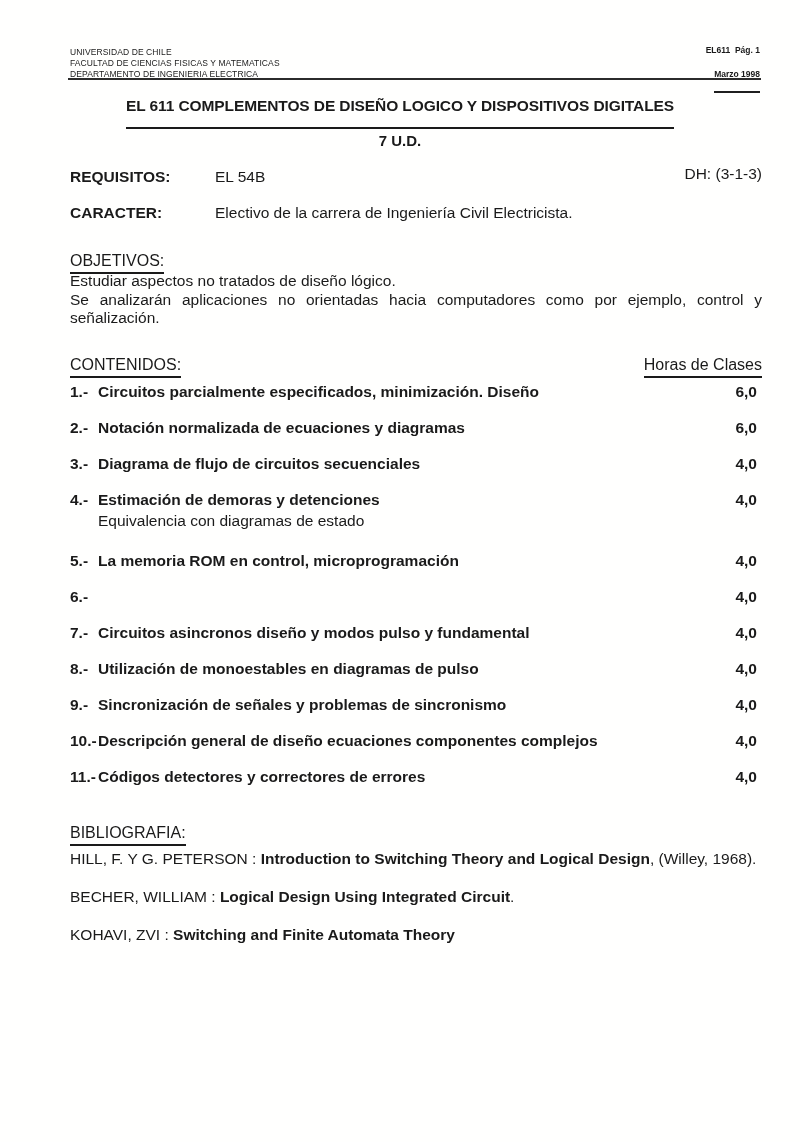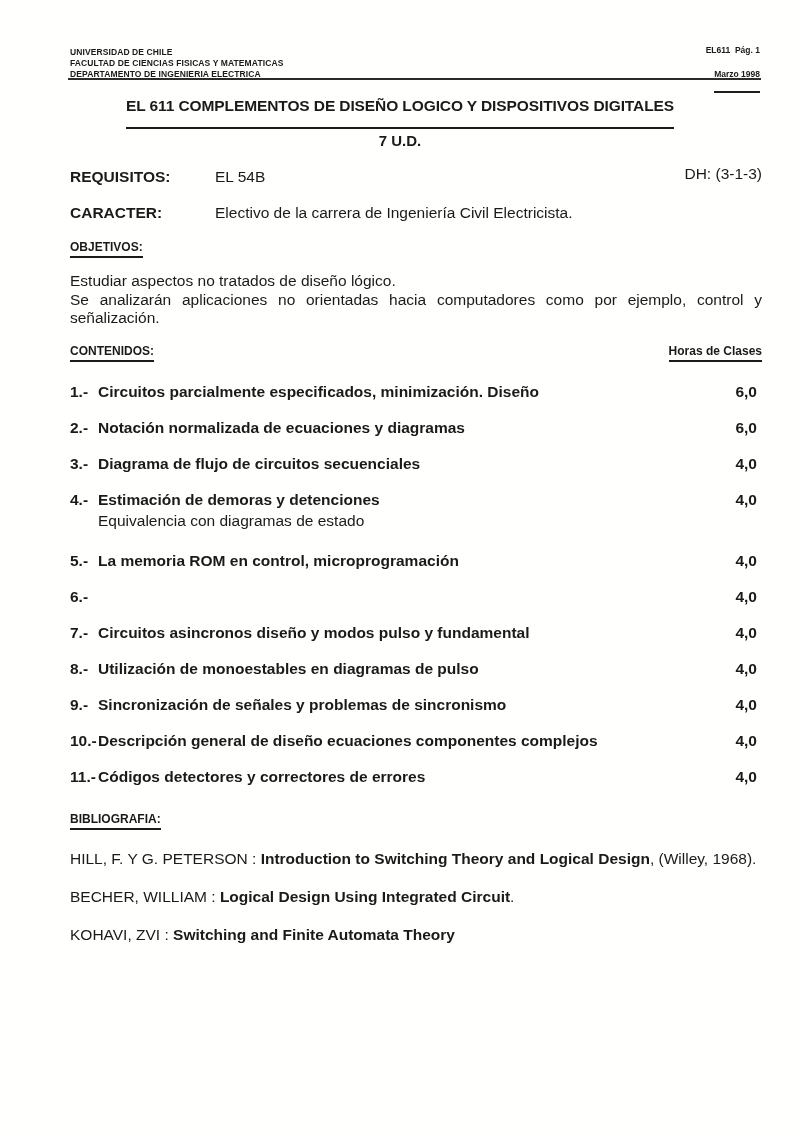--- a/index.html
+++ b/index.html
@@ -10,21 +10,21 @@
     background: #fffffe;
     font-family: "Liberation Sans", "DejaVu Sans", sans-serif;
     color: #1a1a1a;
     overflow: hidden;
   }
   .pre { white-space: pre-wrap; }
 
   
   .letterhead {
     position: absolute; top: 47px; left: 70px;
-    font-size: 8.5px; font-weight: bold; line-height: 11px; letter-spacing: 0.1px;
+    font-size: 8.5px; font-weight: normal; line-height: 11px; letter-spacing: 0.1px;
   }
   .header-right {
     position: absolute; top: 45px; right: 40px;
     font-size: 8.5px; font-weight: bold; text-align: right; line-height: 11px;
   }
   .header-right .date-line {
     display: inline-block; margin-top: 13px;
     border-bottom: 2px solid #1f1f1f; padding-bottom: 11px;
   }
   .header-rule {
@@ -44,21 +44,21 @@
   
   .info-row { position: absolute; left: 70px; right: 38px; font-size: 15.5px; height: 20px; }
   .row-requisitos { top: 168px; }
   .row-caracter { top: 204px; }
   .info-label { font-weight: bold; text-align: right; }
   .info-value { position: absolute; left: 145px; top: 0; }
   .dh-value { position: absolute; right: 0; top: -3px; }
 
   
   .section-heading {
-    font-size: 12px; font-weight: bold;
+    font-size: 16px; font-weight: normal; margin-top: 12px;
   }
   .section-heading .u {
     display: inline-block; border-bottom: 2px solid #1a1a1a; padding-bottom: 2px;
   }
   .objetivos-heading { position: absolute; top: 240px; left: 70px; }
   .bibliografia-heading { position: absolute; top: 812px; left: 70px; }
 
   
   .objetivos-text {
     position: absolute; top: 272px; left: 70px; right: 38px;

